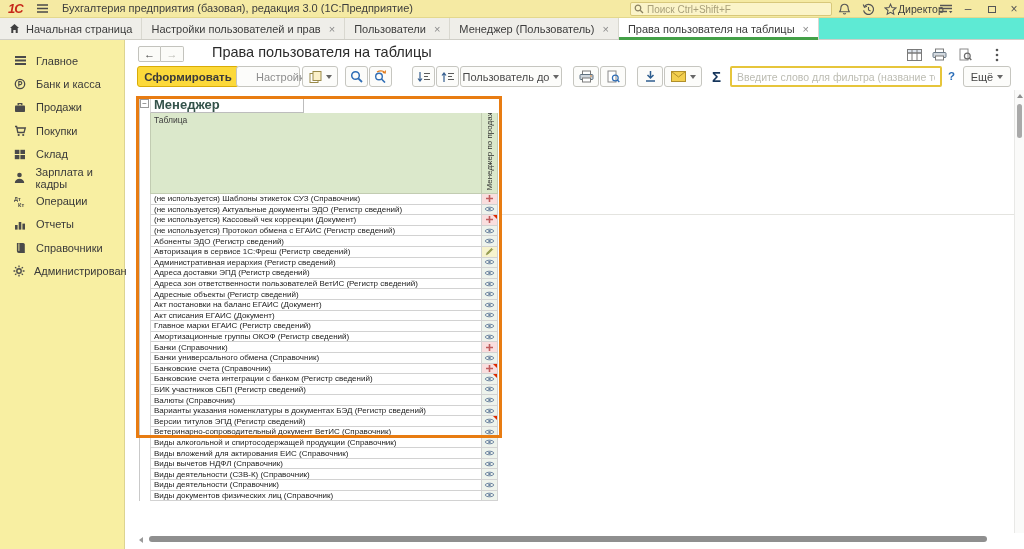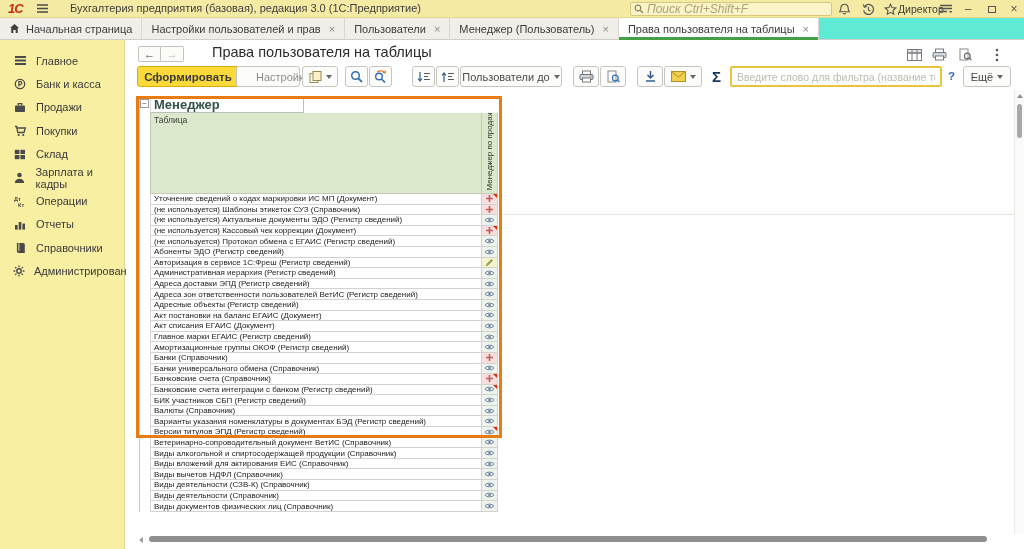--- a/index.html
+++ b/index.html
@@ -3,23 +3,23 @@
 <meta charset="utf-8">
 <style>
   * { box-sizing: border-box; margin: 0; padding: 0; }
   html,body { width:1024px; height:549px; overflow:hidden; background:#fff; }
   #app { position:relative; width:1024px; height:549px; font-family:"Liberation Sans",sans-serif; background:#fff; overflow:hidden; }
 
   
   #titlebar { position:absolute; left:0; top:0; width:1024px; height:18px; background:#f5eaa3; border-bottom:1px solid #e3d88e; }
   #logo { position:absolute; left:8px; top:1px; font-size:13px; font-weight:bold; font-style:italic; color:#c7281a; letter-spacing:-1px; }
   #hamburger { position:absolute; left:36px; top:3px; }
-  #apptitle { position:absolute; left:62px; top:2px; font-size:11px; color:#3d3d3d; white-space:nowrap;margin-left:8px; }
+  #apptitle { position:absolute; left:62px; top:2px; font-size:11px; color:#3d3d3d; white-space:nowrap; }
   #globalsearch { position:absolute; left:630px; top:2px; width:202px; height:14px; background:#fbf4c9; border:1px solid #d8c87b; border-radius:2px; display:flex; align-items:center; padding:0 3px; gap:3px; }
-  #globalsearch input { border:none; background:transparent; outline:none; font-size:12px; width:170px; color:#4a4a4a; font-family:"Liberation Sans",sans-serif;font-style:italic; }
+  #globalsearch input { border:none; background:transparent; outline:none; font-size:10px; width:170px; color:#4a4a4a; font-family:"Liberation Sans",sans-serif; }
   #globalsearch input::placeholder { color:#a9a07a; }
   .tbar-ic { position:absolute; top:2px; width:16px; height:14px; display:flex; align-items:center; justify-content:center; cursor:default; }
   #user-label { position:absolute; left:898px; top:3px; font-size:10.5px; color:#3d3d3d; }
   #win-max span { display:block; width:8px; height:7px; border:1px solid #555; }
   #win-min, #win-close { font-size:12px; color:#555; line-height:12px; }
 
   
   #tabbar { position:absolute; left:0; top:18px; width:1024px; height:22px; background:#5eead4; border-bottom:1px solid #cfcec7; display:flex; }
   .tab { display:flex; align-items:center; padding:0 9px; font-size:11px; color:#3c3c3c; border-right:1px solid #d9d8d0; background:#efeee9; position:relative; white-space:nowrap; cursor:default; }
   .tab.active { background:#fff; }
@@ -341,21 +341,21 @@
           <path d="M7 2.5 H13 M7 5.5 H11 M7 8.5 H13" stroke="#5a5a5a" stroke-width="1.2"></path>
         </svg>
     </div>
     <div class="tbtn" id="btn-collapse">
       <svg width="14" height="12">
           <path d="M3 11 V2.5 M1 4.5 L3 2 L5 4.5" stroke="#355e8f" fill="none" stroke-width="1.2"></path>
           <path d="M7 2.5 H13 M7 5.5 H11 M7 8.5 H13" stroke="#5a5a5a" stroke-width="1.2"></path>
         </svg>
     </div>
     <div class="tbtn" id="btn-expandto">
-      <span>Пользователи до</span>
+      <span>Пользователь до</span>
       <span class="caret"></span>
     </div>
     <div class="tbtn" id="btn-print">
       <svg width="15" height="13">
           <rect x="3.5" y="1" width="8" height="3.5" fill="#fff" stroke="#7a7a7a"></rect>
           <rect x="1" y="4.5" width="13" height="5" rx="1" fill="#cfd6dd" stroke="#5f7180"></rect>
           <rect x="3.5" y="8" width="8" height="4" fill="#fff" stroke="#7a7a7a"></rect>
           <circle cx="12" cy="6" r="0.8" fill="#e07b1e"></circle>
         </svg>
     </div>
@@ -394,31 +394,20 @@
     <div id="grouprow">
       <div id="groupcell">Менеджер</div>
     </div>
     <div id="headrow">
       <div id="headcell-main">Таблица</div>
       <div id="headcell-rot">
         <span id="rotated-text">Менеджер по продажам</span>
       </div>
     </div>
     <div id="rows">
-        <div class="trow">
-          <div class="cell-label">Уточнение сведений о кодах маркировки ИС МП (Документ)</div>
-          <div class="cell-icon bg-plus">
-            <span>
-              <svg width="9" height="9" viewBox="0 0 9 9">
-                <path d="M4.5 1 V8 M1 4.5 H8" stroke="#c05c5c" stroke-width="1.6"></path>
-              </svg>
-            </span>
-            <span class="corner"></span>
-          </div>
-        </div>
         <div class="trow">
           <div class="cell-label">(не используется)  Шаблоны этикеток СУЗ (Справочник)</div>
           <div class="cell-icon bg-plus">
             <span>
               <svg width="9" height="9" viewBox="0 0 9 9">
                 <path d="M4.5 1 V8 M1 4.5 H8" stroke="#c05c5c" stroke-width="1.6"></path>
               </svg>
             </span>
           </div>
         </div>

